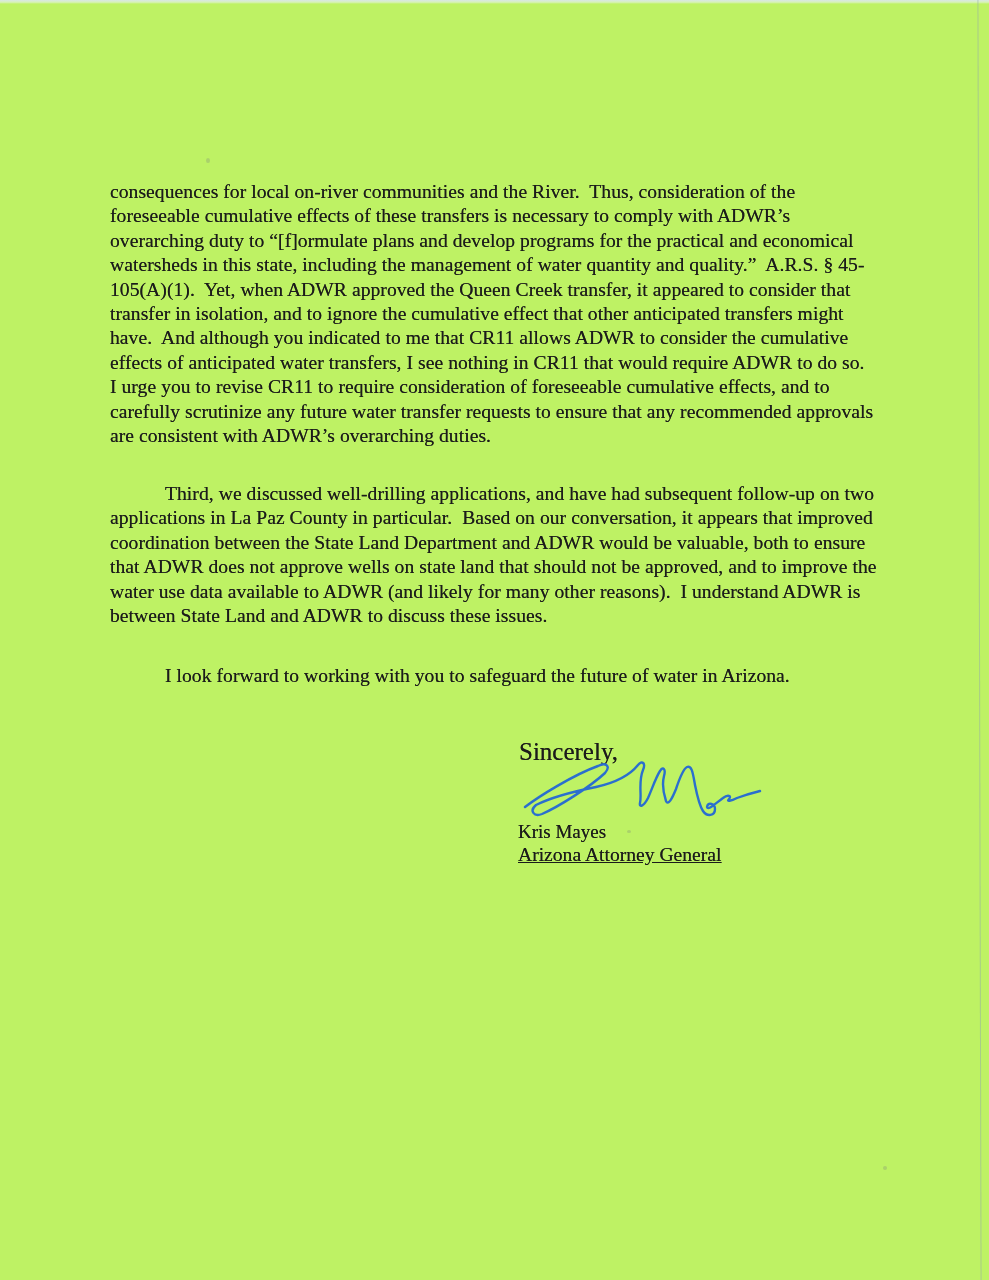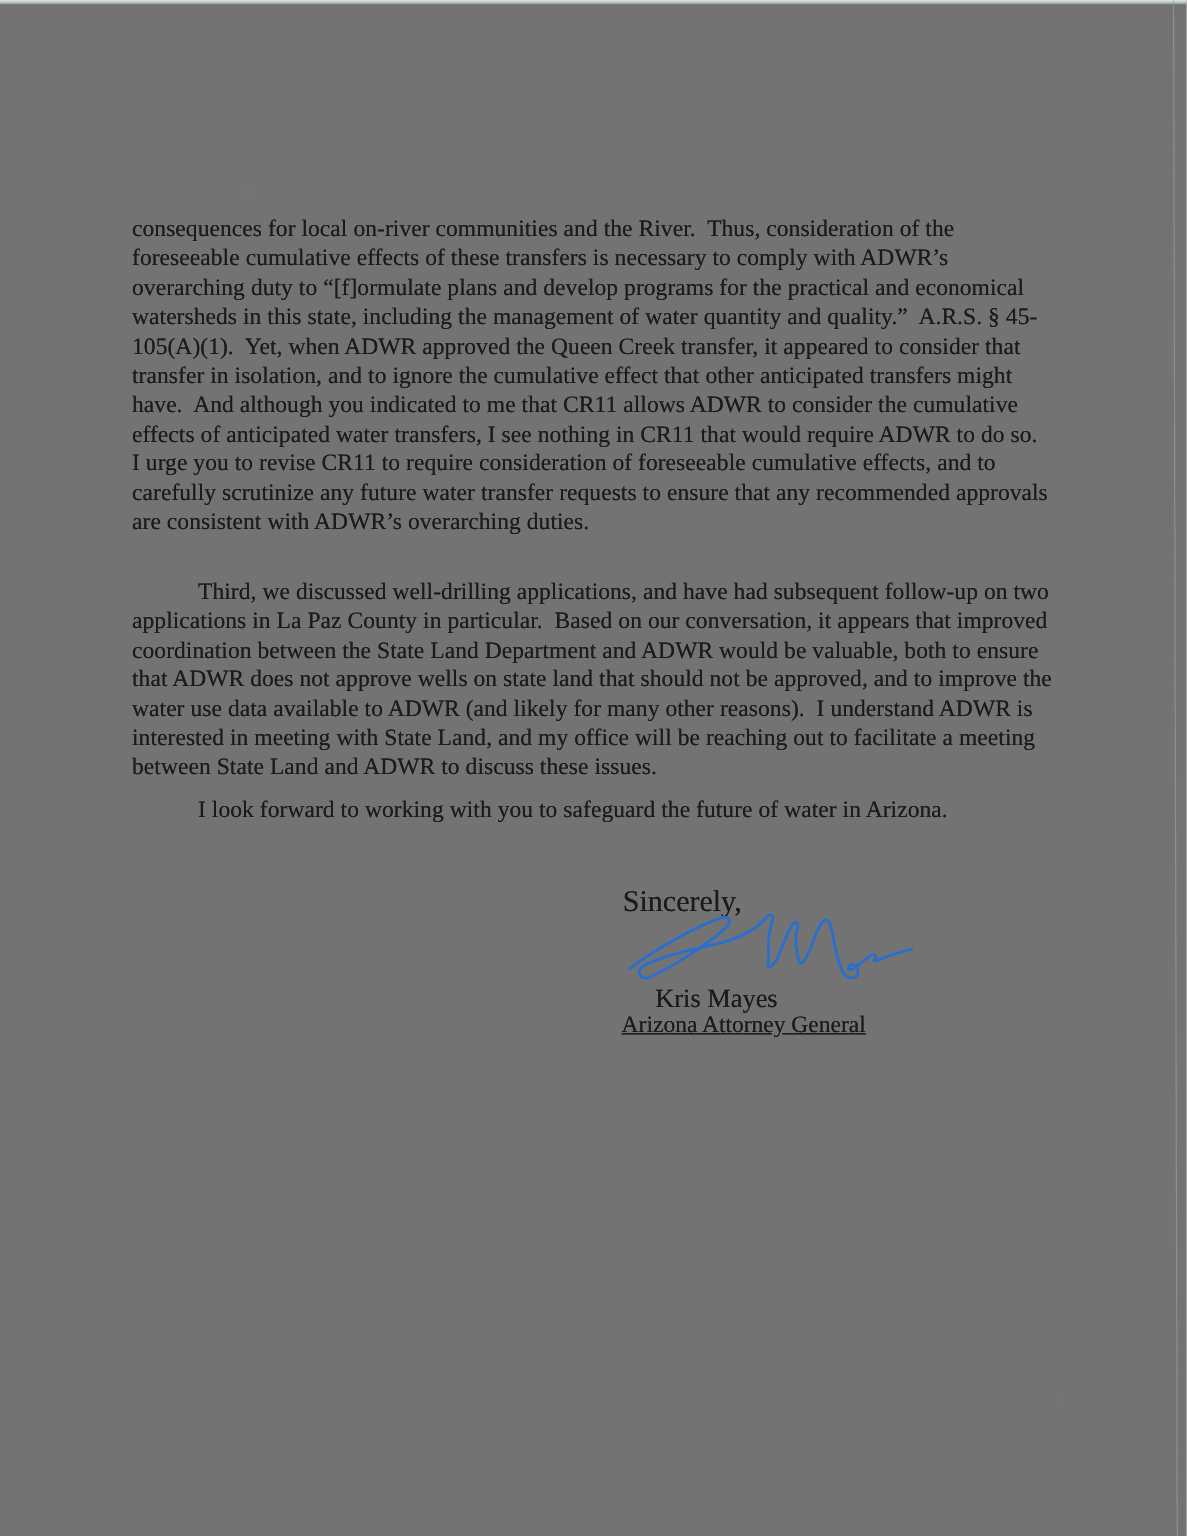--- a/index.html
+++ b/index.html
@@ -1,20 +1,20 @@
 <!DOCTYPE html>
 <html><head>
 <meta charset="utf-8">
 <style>
   html, body { margin: 0; padding: 0; background: #ffffff; }
   .page {
     position: relative;
     width: 989px;
     height: 1280px;
-    background: #737373;
+    background: #bef264;
     overflow: hidden;
     font-family: "Liberation Serif", "DejaVu Serif", serif;
     color: #1b1b1b;
   }
   
   .scan-edge-top {
     position: absolute; left: 0; top: 0; width: 100%; height: 4px;
     background: linear-gradient(to bottom, #d9e7e5 0%, rgba(233,242,241,0.6) 55%, rgba(255,255,255,0) 100%);
   }
   .scan-edge-right {
@@ -43,22 +43,22 @@
 
   
   .salutation {
     position: absolute; left: 519px; top: 740px;
     font-size: 25px; line-height: 24.4px;
     text-shadow: 0 0 0.45px rgba(20,20,20,0.75);
     white-space: pre;
   }
   .signature-svg { position: absolute; left: 518px; top: 757px; width: 245px; height: 60px; }
   .signer-name {
-    position: absolute; left: 546px; top: 820px;
-    font-size: 22px; line-height: 24.4px;
+    position: absolute; left: 518px; top: 820px;
+    font-size: 19px; line-height: 24.4px;
     text-shadow: 0 0 0.45px rgba(20,20,20,0.75);
     white-space: pre;
   }
   .signer-title {
     position: absolute; left: 518px; top: 843px;
     font-size: 19.6px; line-height: 24.4px;
     text-shadow: 0 0 0.45px rgba(20,20,20,0.75);
     white-space: pre;
     text-decoration: underline;
   }
@@ -86,21 +86,20 @@
       <div class="line">I urge you to revise CR11 to require consideration of foreseeable cumulative effects, and to</div>
       <div class="line">carefully scrutinize any future water transfer requests to ensure that any recommended approvals</div>
       <div class="line">are consistent with ADWR’s overarching duties.</div>
     </div>
   <div class="para para-2">
       <div class="line indent">Third, we discussed well-drilling applications, and have had subsequent follow-up on two</div>
       <div class="line">applications in La Paz County in particular.  Based on our conversation, it appears that improved</div>
       <div class="line">coordination between the State Land Department and ADWR would be valuable, both to ensure</div>
       <div class="line">that ADWR does not approve wells on state land that should not be approved, and to improve the</div>
       <div class="line">water use data available to ADWR (and likely for many other reasons).  I understand ADWR is</div>
-      <div class="line">interested in meeting with State Land, and my office will be reaching out to facilitate a meeting</div>
       <div class="line">between State Land and ADWR to discuss these issues.</div>
     </div>
   <div class="para para-3">
       <div class="line indent">I look forward to working with you to safeguard the future of water in Arizona.</div>
     </div>
 
   <div class="salutation">Sincerely,</div>
 
   <svg class="signature-svg" viewBox="0 0 245 60" xmlns="http://www.w3.org/2000/svg" aria-hidden="true">
     <path fill="none" stroke="#2b6fce" stroke-width="2.4" stroke-linecap="round" stroke-linejoin="round" d="M 7 50

